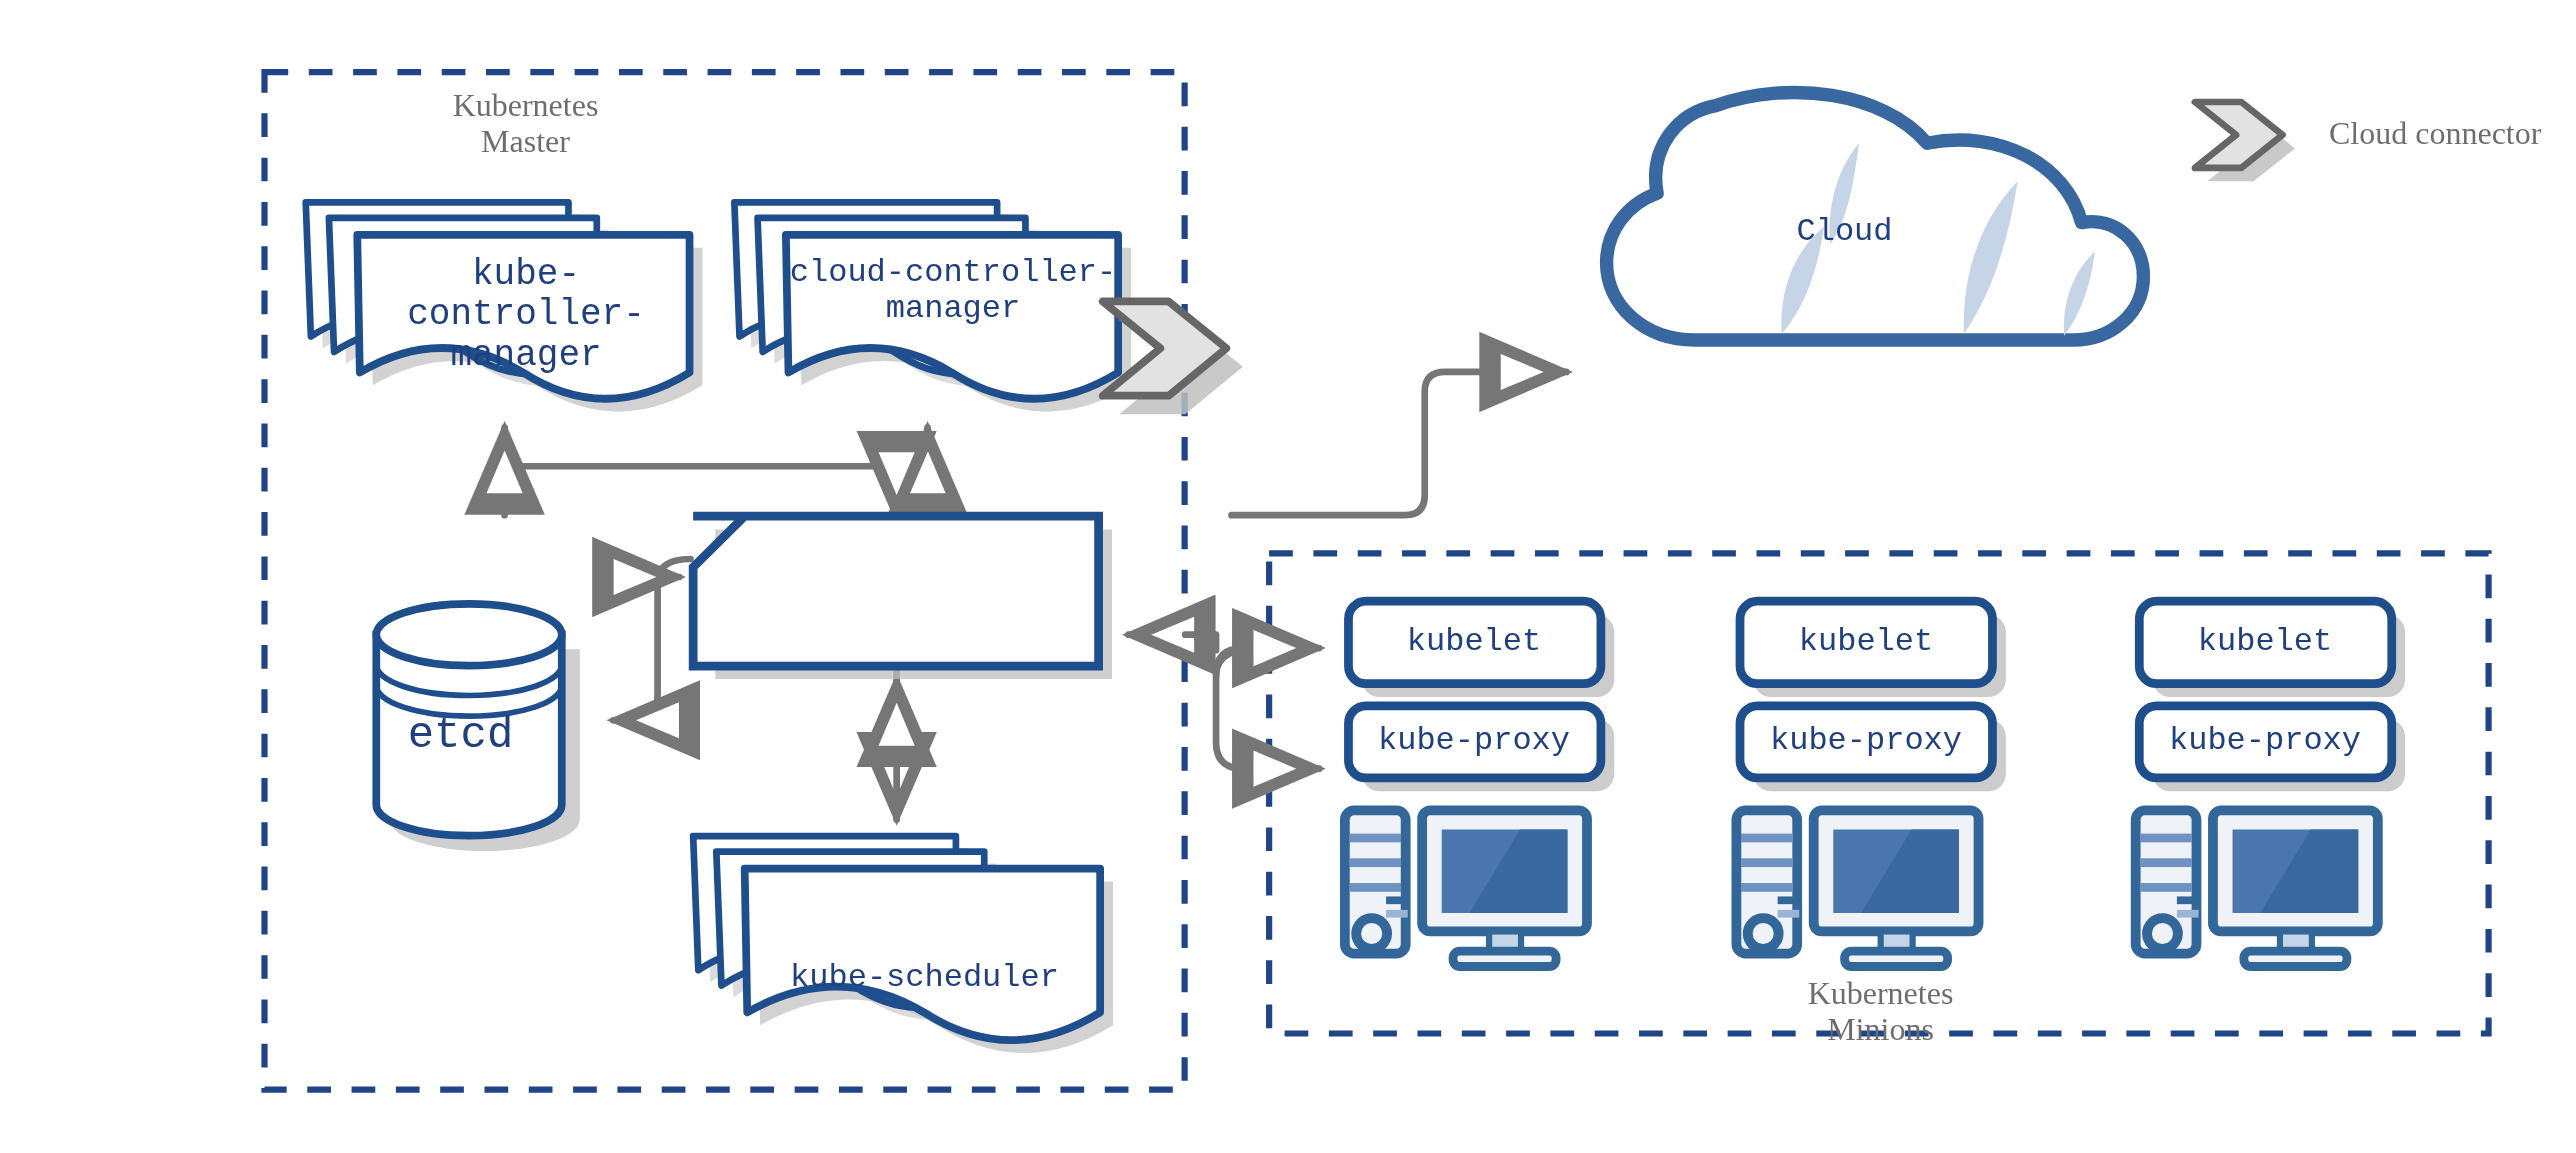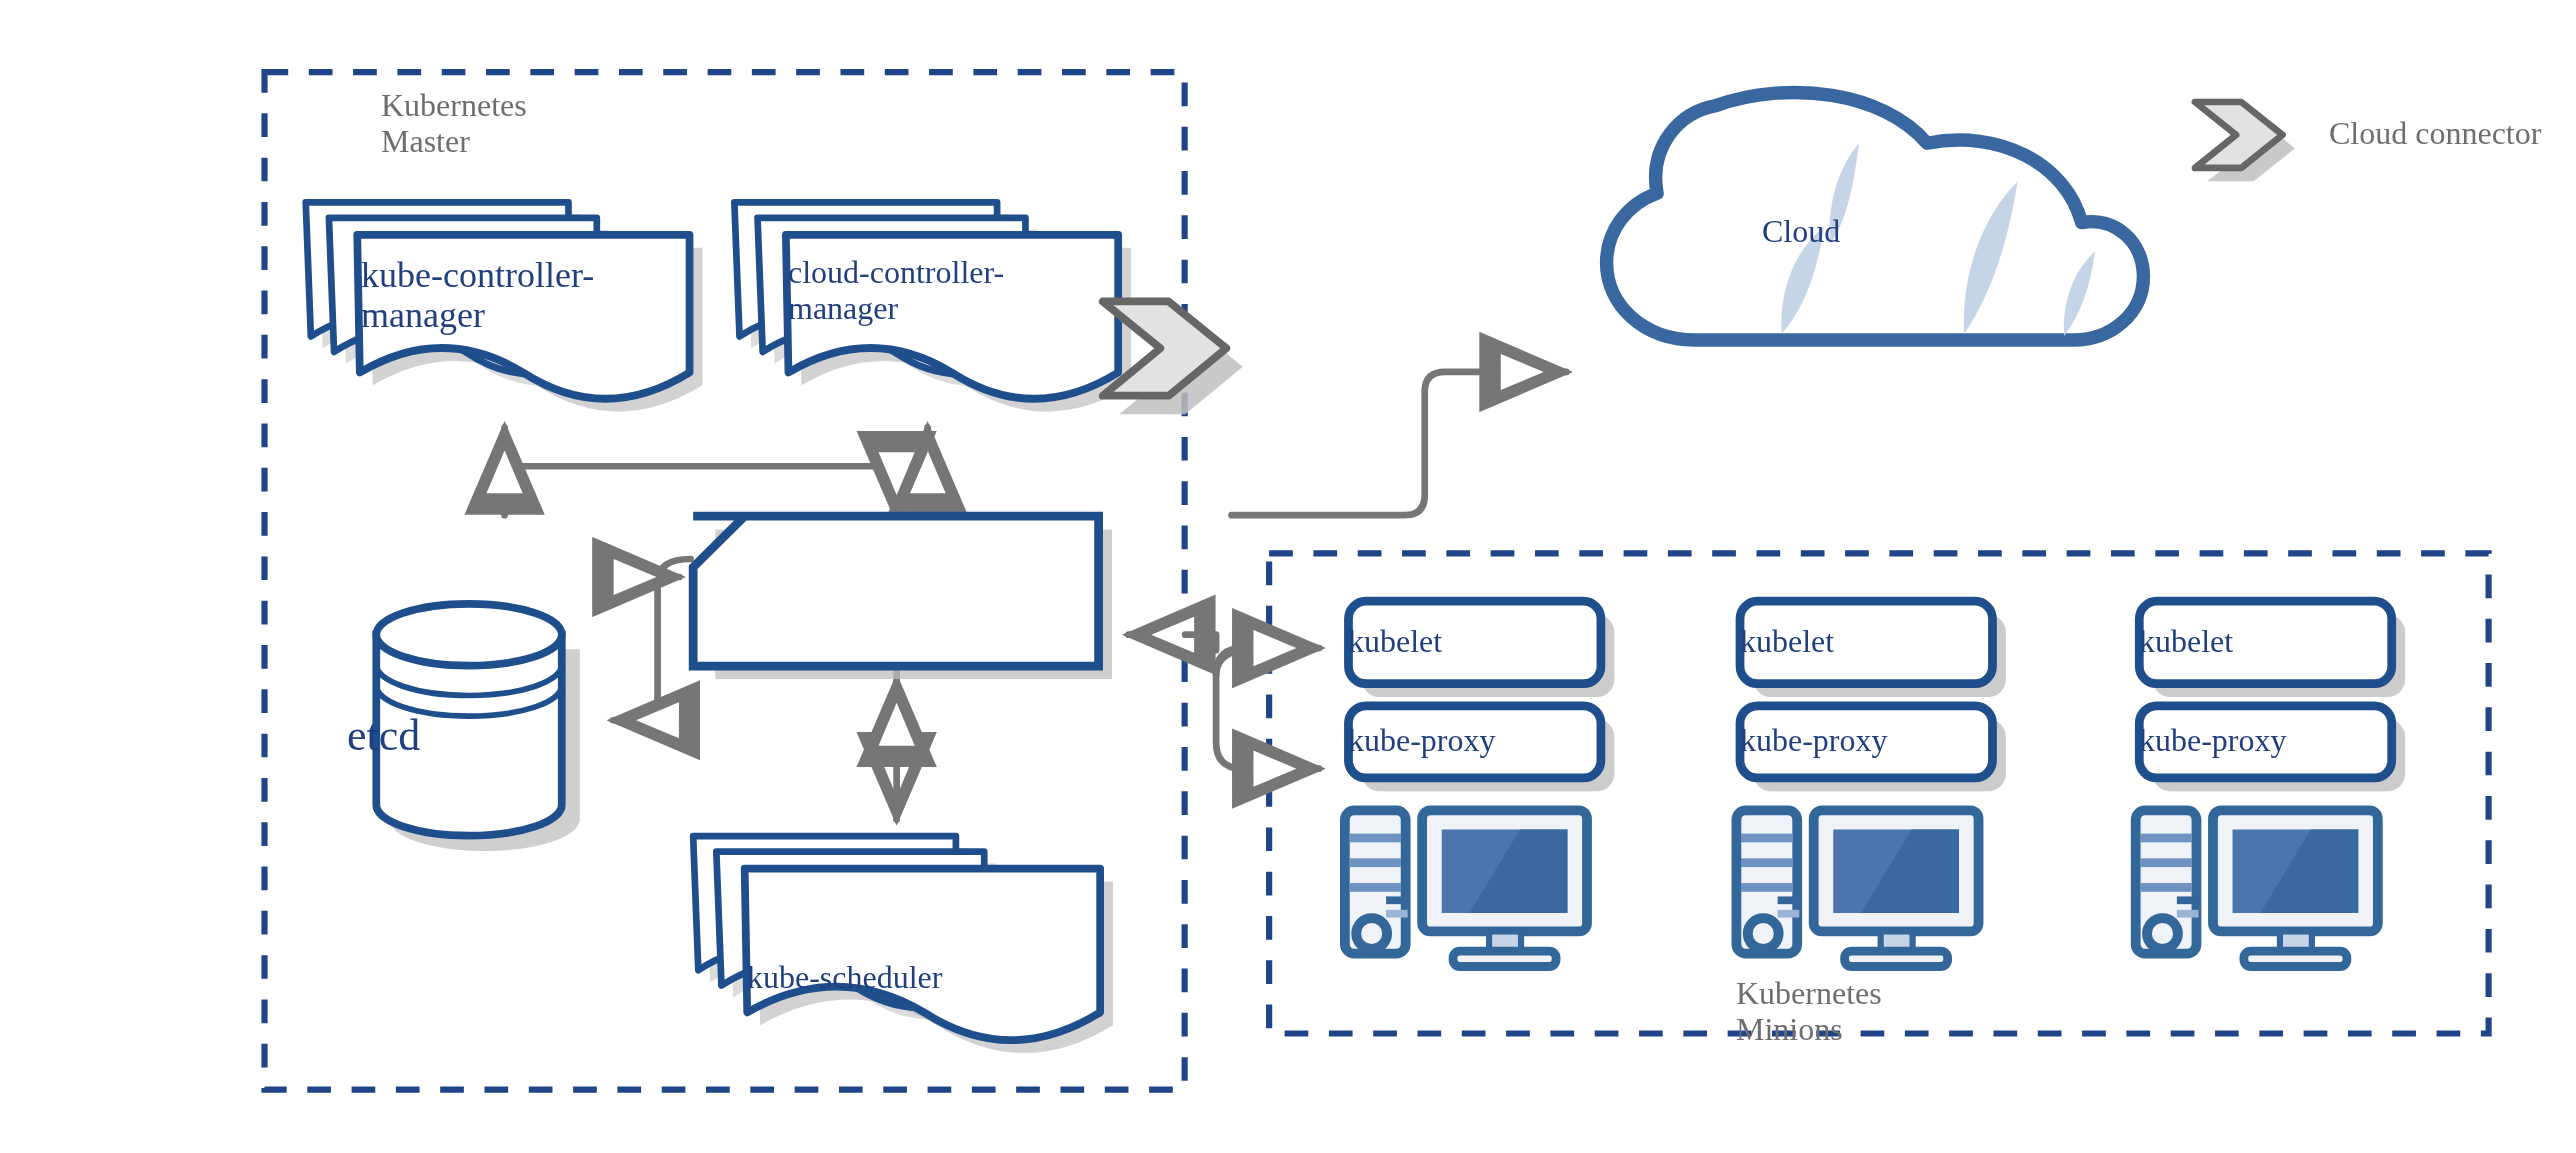--- a/index.html
+++ b/index.html
@@ -1,20 +1,20 @@
 <!DOCTYPE html>
 <html style="font-size:8.2px"><head>
 <meta charset="utf-8">
 <style>
   html,body{margin:0;padding:0;background:#ffffff;}
   body{font-family:"Liberation Serif", serif;}
   #stage{position:relative;width:2665px;height:1153px;background:#ffffff;overflow:hidden;}
   #stage svg{position:absolute;left:0;top:0;width:2665px;height:1153px;}
-  .lbl{position:absolute;text-align:left;line-height:1.12;white-space:pre-line;}
-  .lbl-blue{color:#1F3F7F;font-family:Liberation Serif, serif;}
+  .lbl{position:absolute;text-align:center;line-height:1.12;white-space:pre-line;}
+  .lbl-blue{color:#1F3F7F;font-family:Liberation Mono, monospace;}
   .lbl-gray{color:#6E6E6E;font-family:"Liberation Serif",serif;}
 </style>
 </head>
 <body>
 
 <div id="stage">
 
 <svg viewBox="0 0 5172 2238" xmlns="http://www.w3.org/2000/svg">
   <defs>
     <marker id="ahOpen" markerWidth="14" markerHeight="12" refX="13" refY="6" orient="auto" markerUnits="strokeWidth">

